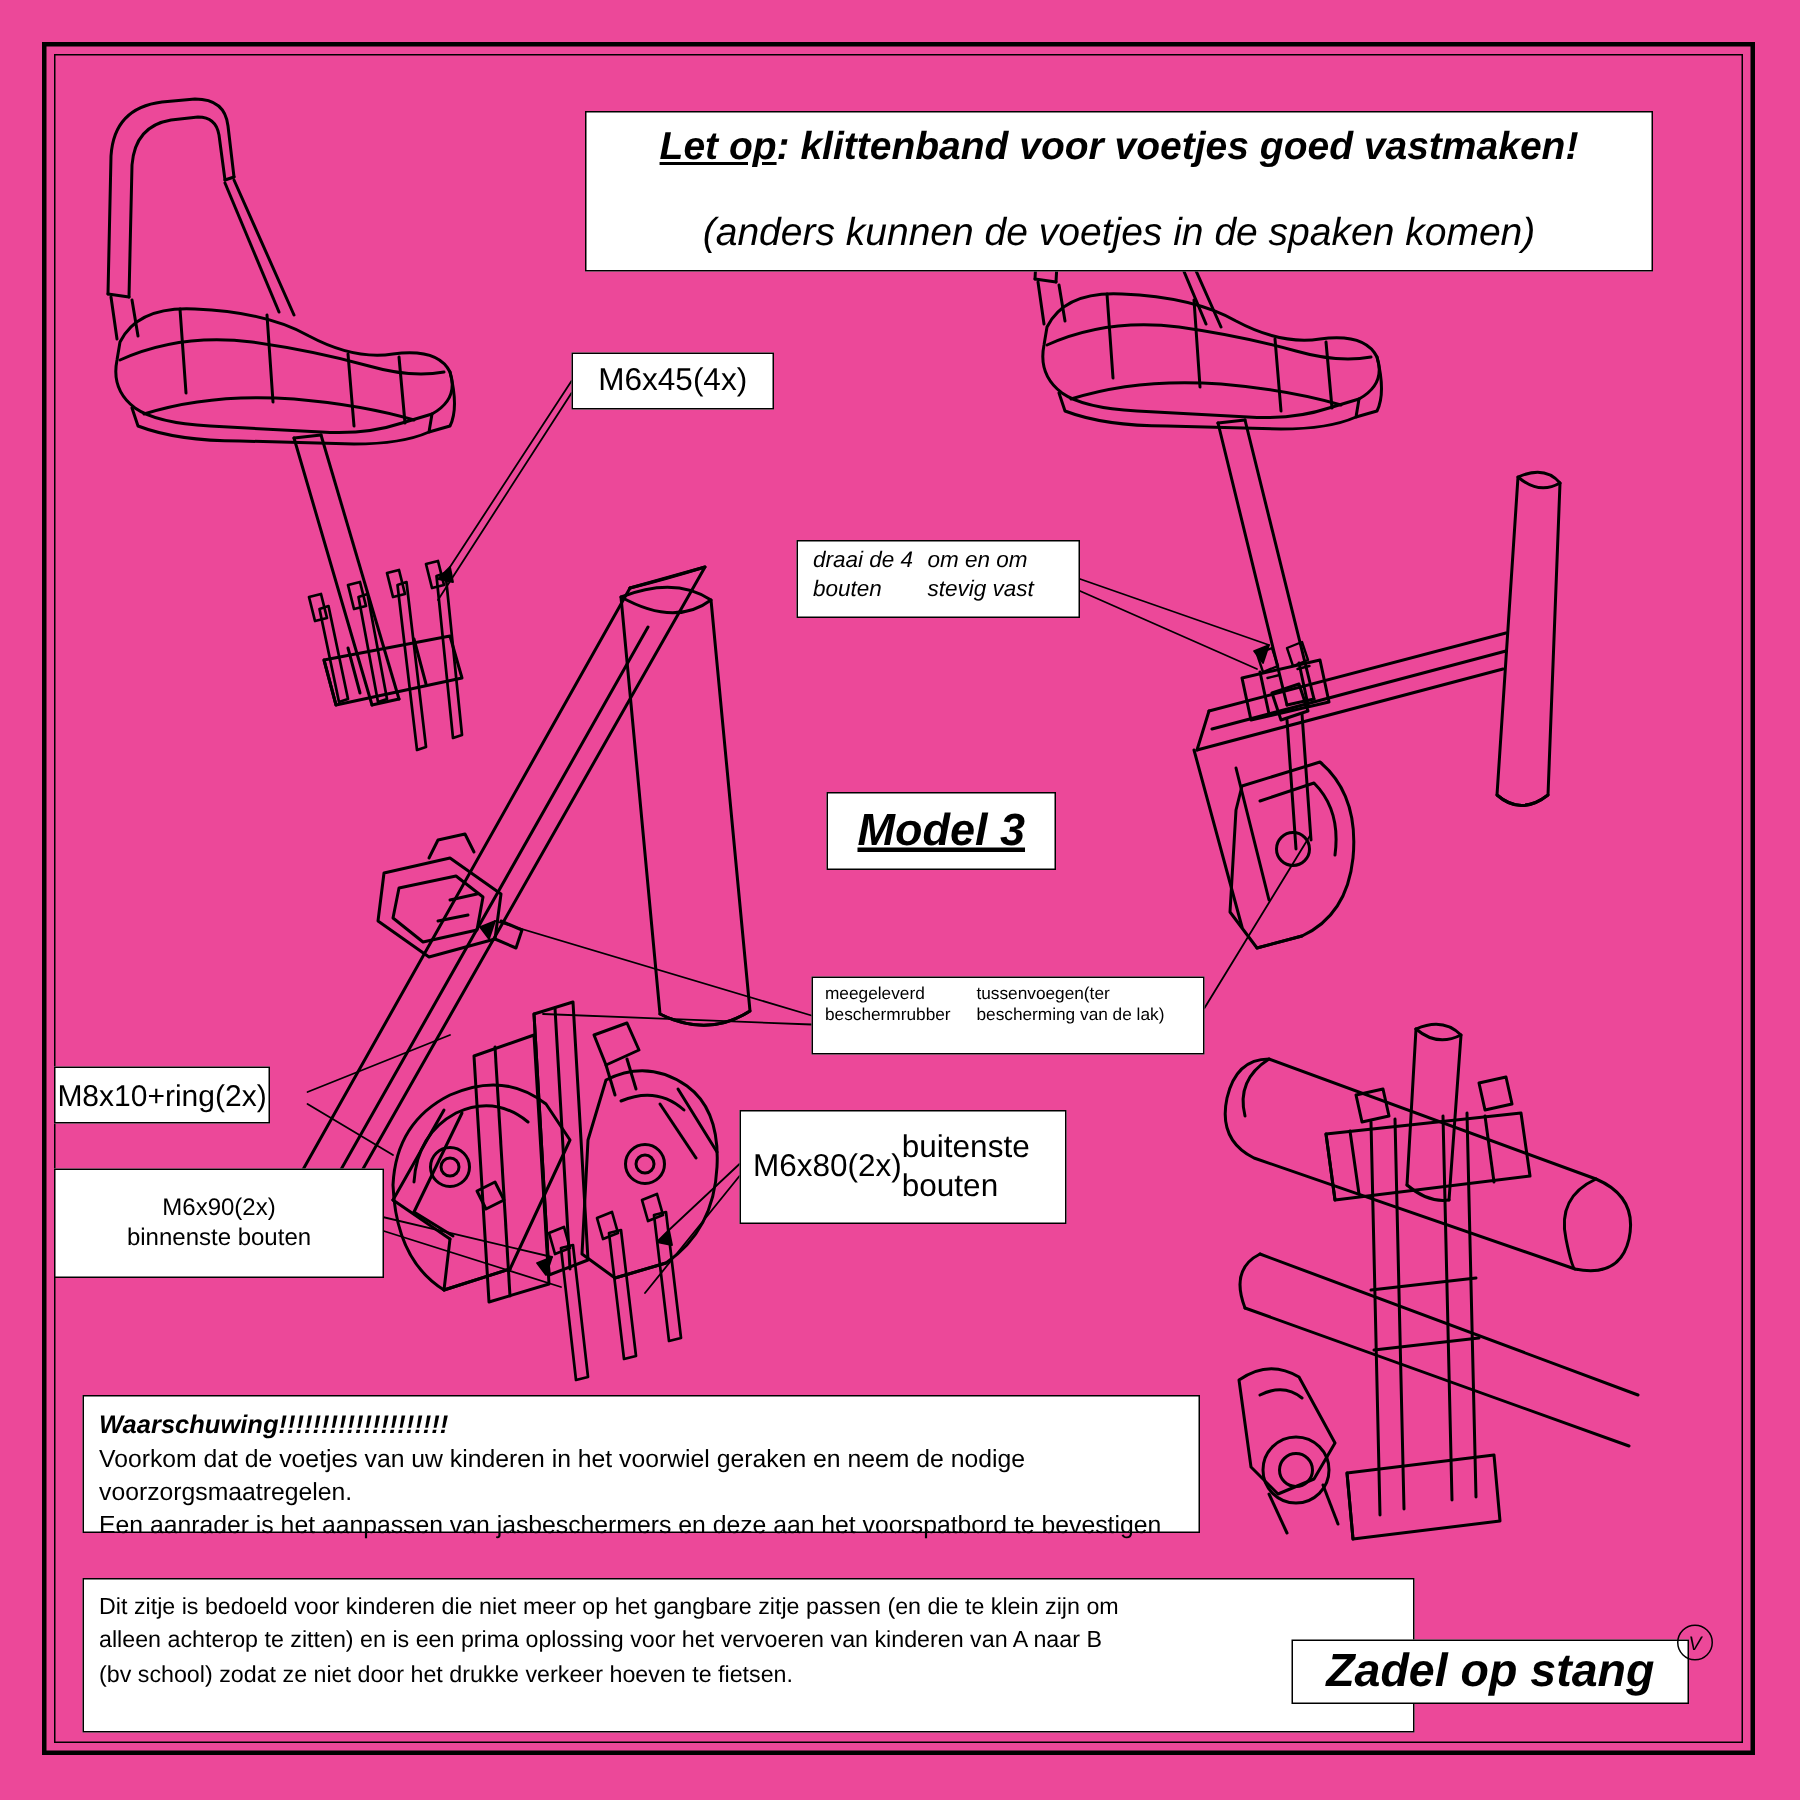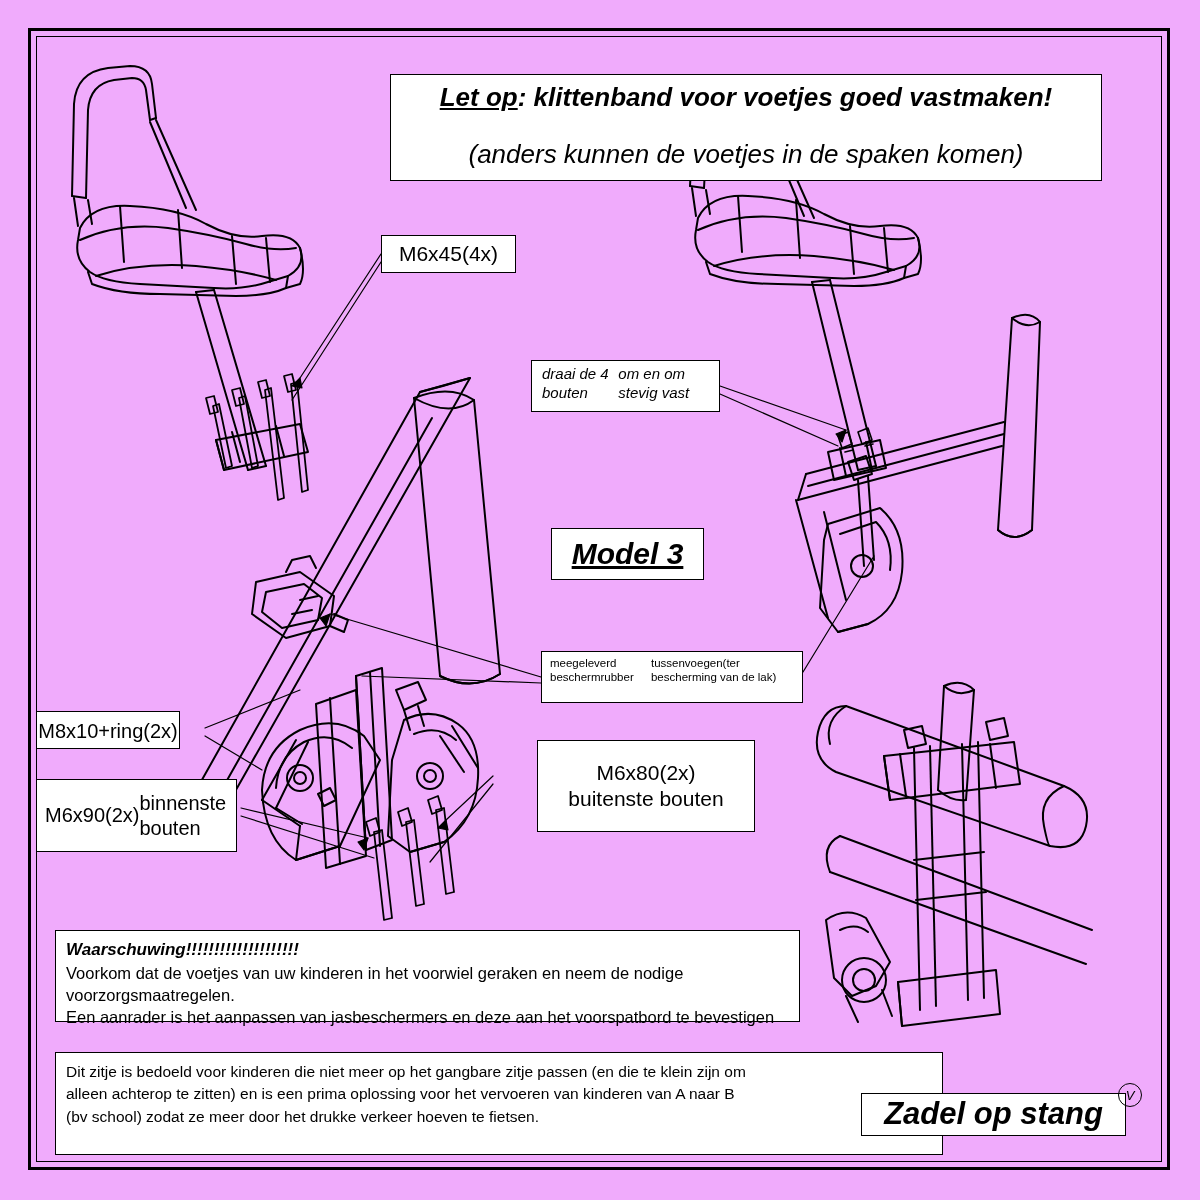--- a/index.html
+++ b/index.html
@@ -11,21 +11,21 @@
     width: 1200px;
     height: 1200px;
     font-family: "Liberation Sans", sans-serif;
     color: #000;
     overflow: hidden;
   }
   #sheet {
     position: relative;
     width: 1200px;
     height: 1200px;
-    background: #f0abfc;
+    background: #ec4899;
   }
   .outer-border {
     position: absolute;
     left: 28px;
     top: 28px;
     width: 1142px;
     height: 1142px;
     border: 3px solid #000;
     box-sizing: border-box;
   }
@@ -122,39 +122,38 @@
     width: 144px;
     height: 38px;
     font-size: 20px;
     display: flex;
     align-items: flex-end;
     justify-content: center;
   }
   .lbl-m6x90 {
     left: 36px;
     top: 779px;
-    width: 201px;
+    width: 220px;
     height: 73px;
-    font-size: 20px;
-    display: flex;
-    flex-direction: row;
+    font-size: 16px;
+    display: flex;
+    flex-direction: column;
     align-items: center;
     justify-content: center;
   }
   .lbl-m6x80 {
     left: 493px;
     top: 740px;
     width: 218px;
-    height: 92px;
+    height: 76px;
     font-size: 21px;
     display: flex;
-    flex-direction: column;
+    flex-direction: row;
     align-items: center;
     justify-content: center;
-    margin-left: 44px;
   }
 
   .warn {
     left: 55px;
     top: 930px;
     width: 745px;
     height: 92px;
     padding: 8px 10px;
   }
   .warn .wtitle {
@@ -486,21 +485,21 @@
   <div class="box warn">
     <div class="wtitle">Waarschuwing!!!!!!!!!!!!!!!!!!!!</div>
     <div class="wline">Voorkom dat de voetjes van uw kinderen in het voorwiel geraken en neem de nodige</div>
     <div class="wline">voorzorgsmaatregelen.</div>
     <div class="wline">Een aanrader is het aanpassen van jasbeschermers en deze aan het voorspatbord te bevestigen</div>
   </div>
 
   <div class="box note">
     <div class="nline">Dit zitje is bedoeld voor kinderen die niet meer op het gangbare zitje passen (en die te klein zijn om</div>
     <div class="nline">alleen achterop te zitten) en is een prima oplossing voor het vervoeren van kinderen van A naar B</div>
-    <div class="nline">(bv school) zodat ze meer door het drukke verkeer hoeven te fietsen.</div>
+    <div class="nline">(bv school) zodat ze niet door het drukke verkeer hoeven te fietsen.</div>
   </div>
 
   <div class="box title-bl">
     <span>Zadel op stang</span>
   </div>
 
   <div class="vmark">
     <span>V</span>
   </div>
 

